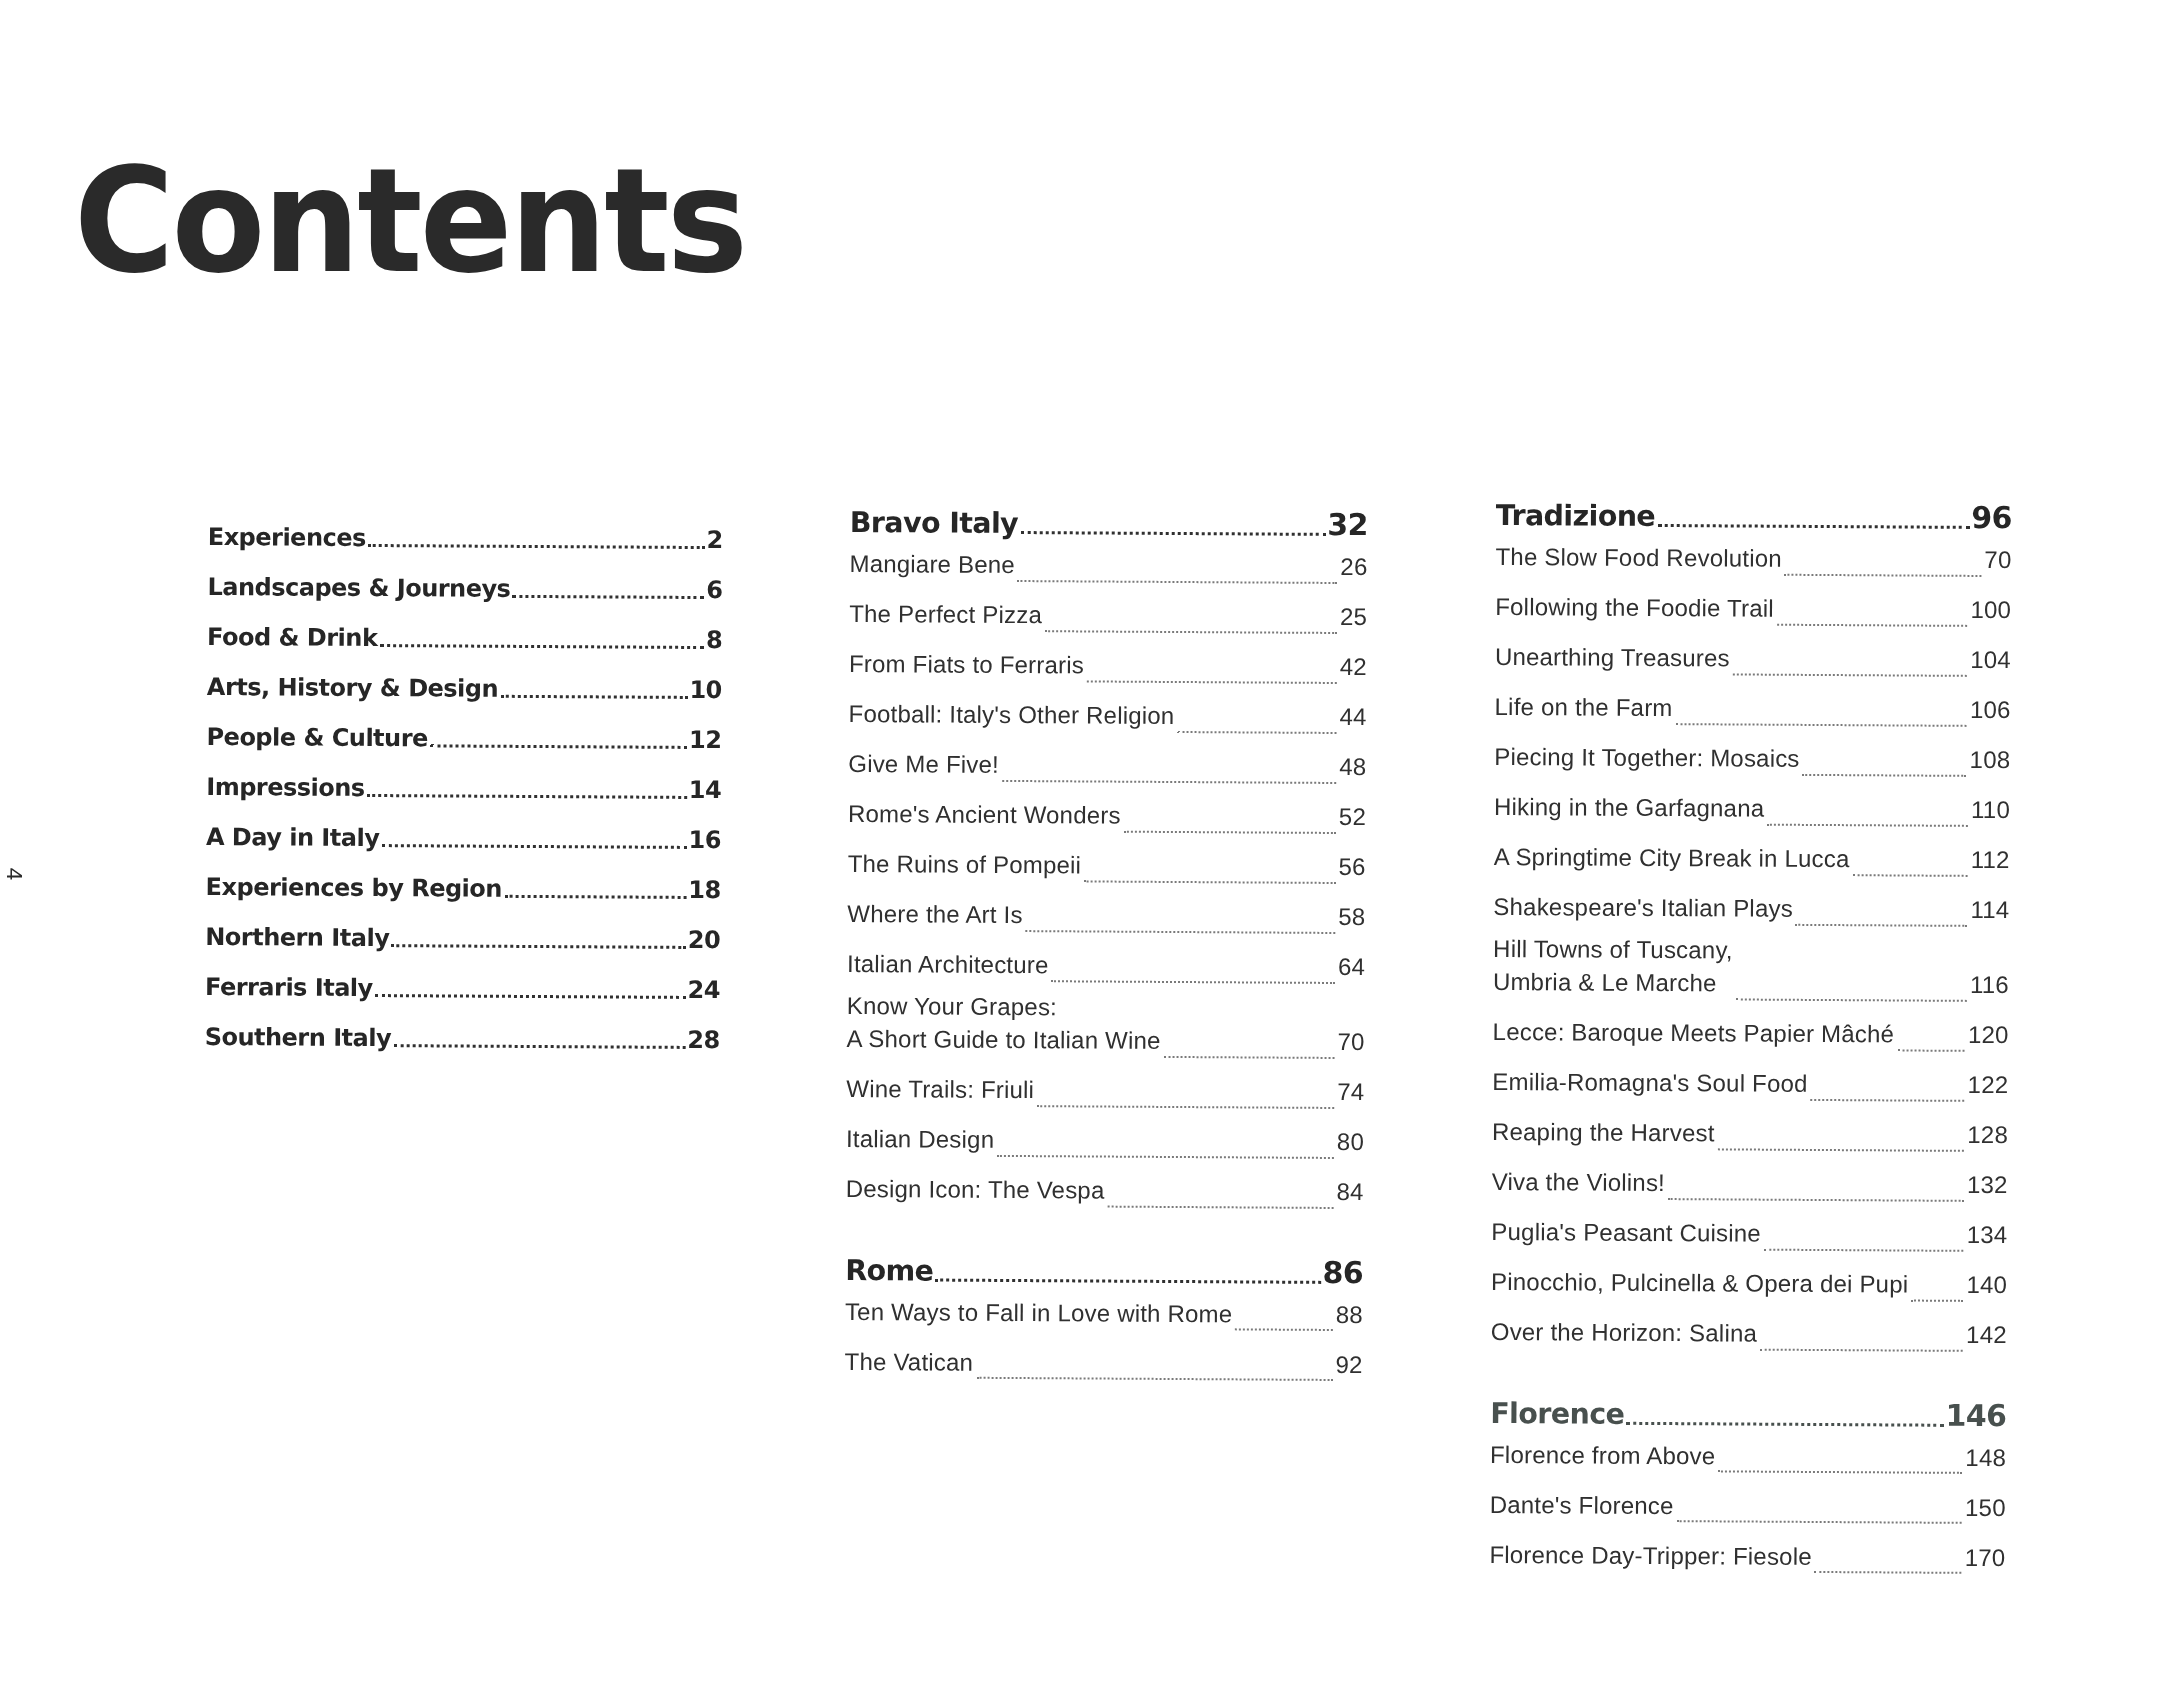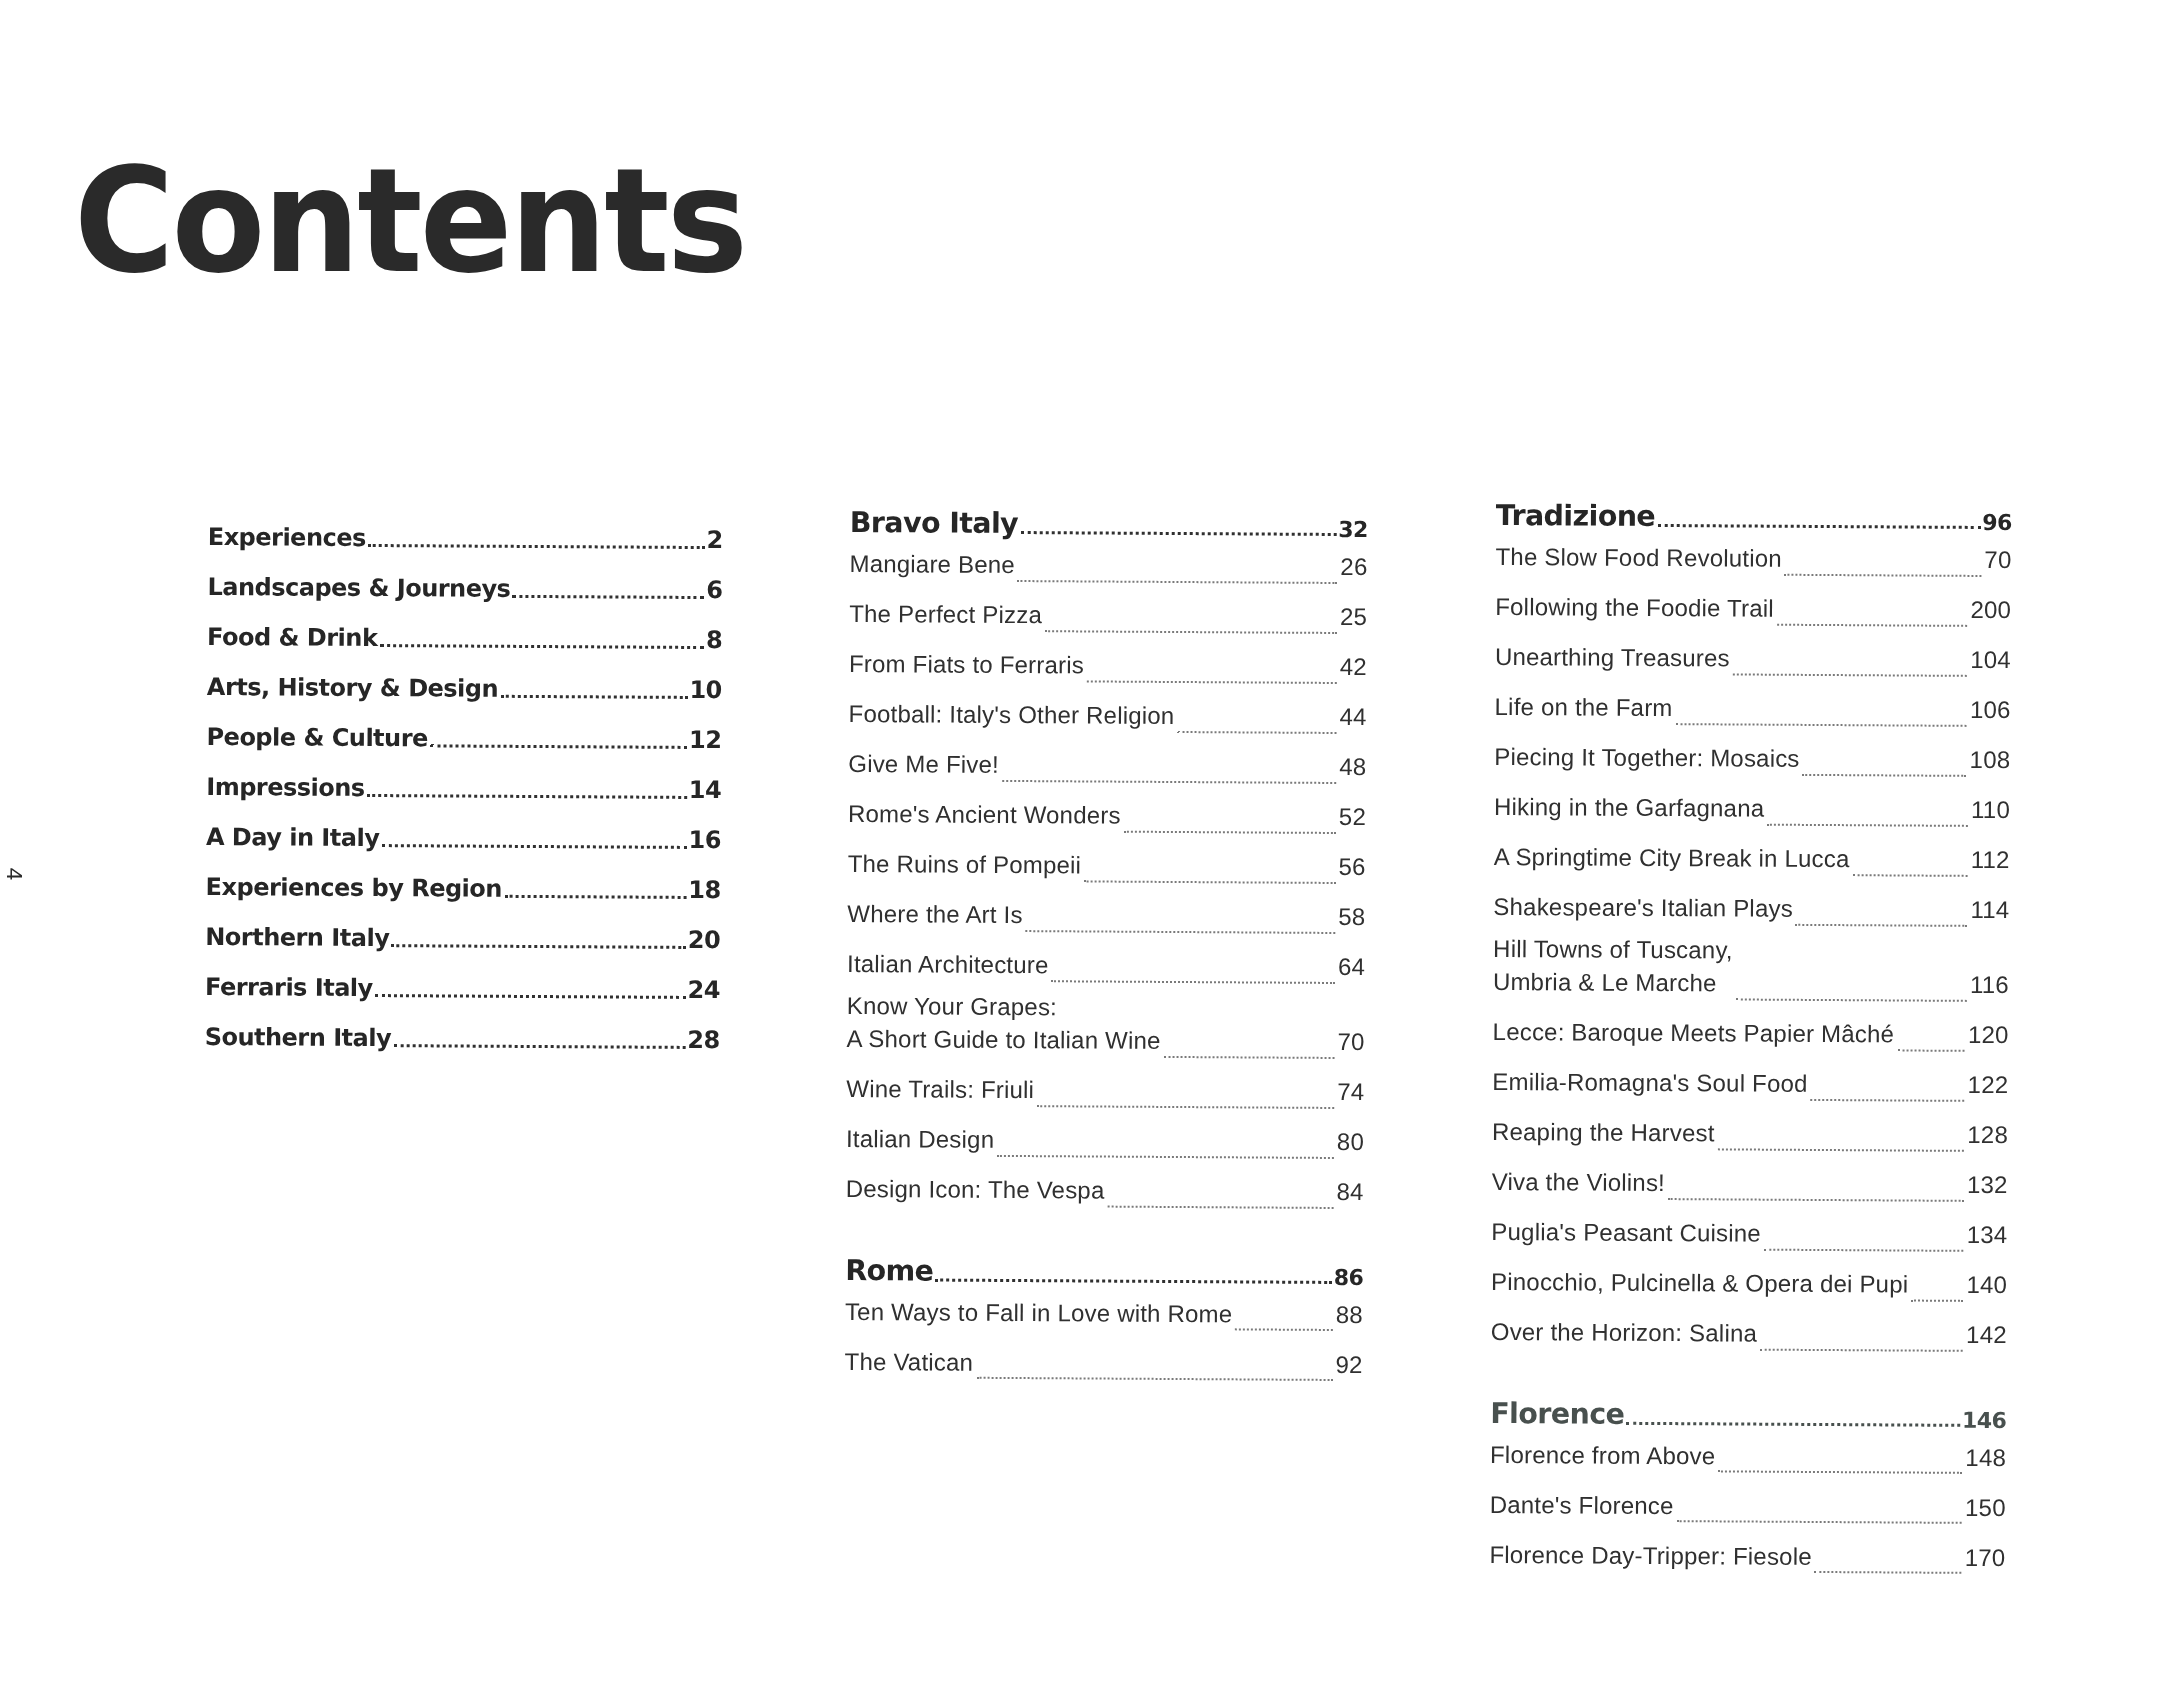--- a/index.html
+++ b/index.html
@@ -94,21 +94,21 @@
     font-size: 28.5px;
     letter-spacing: -0.6px;
     color: #262626;
   }
   .section-head .leader {
     border-bottom: 3.8px dotted #303030;
     top: -6px;
     margin: 0 1.5px 0 2.3px;
   }
   .section-head .page {
-    font-size: 22px;
+    font-size: 30px;
   }
   .section-head.muted {
     color: #48504e;
   }
   .section-head.muted .leader {
     border-bottom-color: #48504e;
   }
   .section-gap {
     margin-top: 22.5px;
   }
@@ -297,21 +297,21 @@
     <span class="page">96</span>
   </div>
   <div class="toc-row sub-item">
     <span class="title">The Slow Food Revolution</span>
     <span class="leader"></span>
     <span class="page">70</span>
   </div>
   <div class="toc-row sub-item">
     <span class="title">Following the Foodie Trail</span>
     <span class="leader"></span>
-    <span class="page">200</span>
+    <span class="page">100</span>
   </div>
   <div class="toc-row sub-item">
     <span class="title">Unearthing Treasures</span>
     <span class="leader"></span>
     <span class="page">104</span>
   </div>
   <div class="toc-row sub-item">
     <span class="title">Life on the Farm</span>
     <span class="leader"></span>
     <span class="page">106</span>

